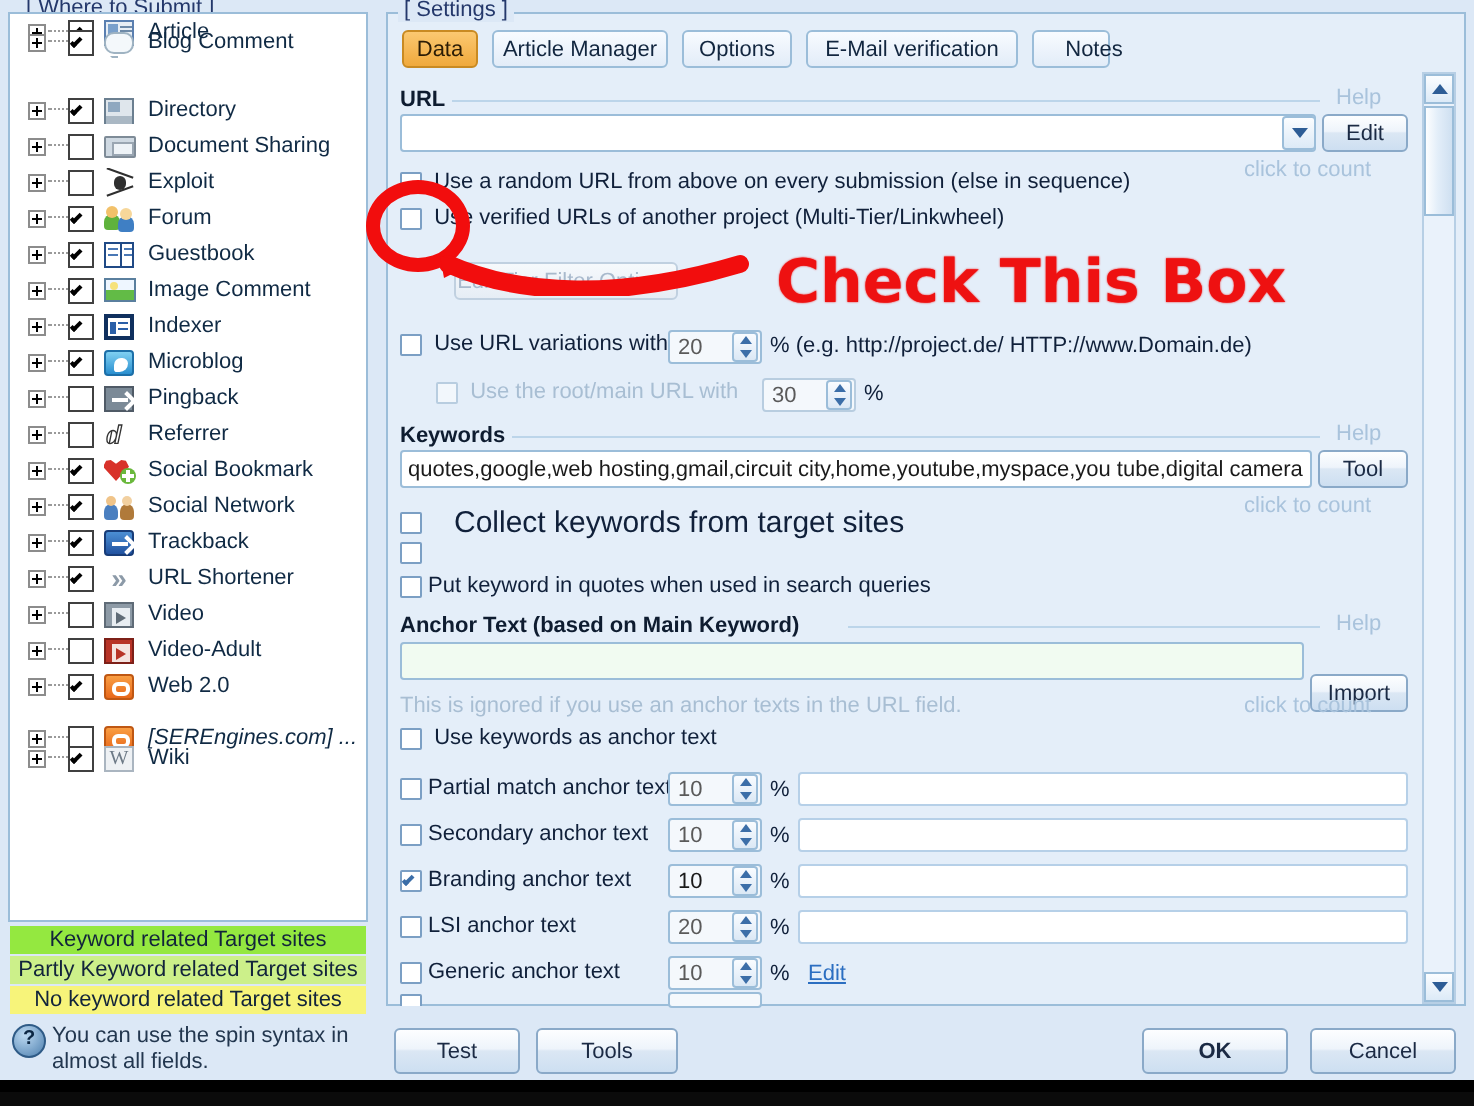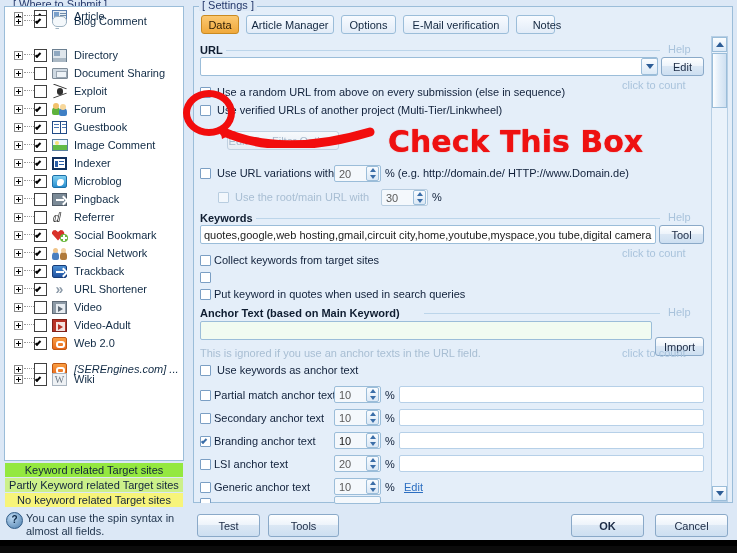--- a/index.html
+++ b/index.html
@@ -432,21 +432,21 @@
     <span class="chk"></span>
     <span style="font-size:11px;color:#10203a;margin-left:3px;vertical-align:middle;">Use URL variations with</span>
   </div>
   <div class="spin" style="left:334px;top:165px;width:47px;">
     <span class="val">20</span>
     <span class="arrows">
       <span class="ar up"></span>
         <span class="ar dn"></span>
     </span>
   </div>
-  <div class="rowlabel" style="left:385px;top:167px;">% (e.g. http://domain.de/ HTTP://www.Domain.de)</div>
+  <div class="rowlabel" style="left:385px;top:167px;">% (e.g. http://project.de/ HTTP://www.Domain.de)</div>
 
   <div style="position:absolute;left:218px;top:190px;">
     <span class="chk dim"></span>
     <span style="font-size:11px;color:#a8bed3;margin-left:3px;vertical-align:middle;">Use the root/main URL with</span>
   </div>
   <div class="spin" style="left:381px;top:189px;width:47px;border-color:#b8cde0;">
     <span class="val">30</span>
     <span class="arrows">
       <span class="ar up"></span>
         <span class="ar dn"></span>
@@ -455,21 +455,21 @@
   <div class="rowlabel" style="left:432px;top:191px;">%</div>
 
   <div class="sectitle" style="left:200px;top:212px;">Keywords</div>
   <div class="secline" style="left:256px;top:218px;width:404px;"></div>
   <div class="hlp" style="left:668px;top:211px;">Help</div>
   <div class="tfield" style="left:200px;top:225px;width:456px;height:19px;">quotes,google,web hosting,gmail,circuit city,home,youtube,myspace,you tube,digital camera</div>
   <div class="btn" style="position:absolute;left:659px;top:225px;width:45px;height:19px;">Tool</div>
   <div class="ctc" style="left:622px;top:247px;">click to count</div>
 
   <div id="kwchecks">
-      <div style="position: absolute; left: 200px; top: 253px;"><span class="chk"></span><span style="font-size: 11px; color: rgb(16, 32, 58); margin-left: 3px; vertical-align: middle;">Collect keywords from target sites</span></div>
+      <div style="position: absolute; left: 200px; top: 253px;"><span class="chk"></span><span style="font-size: 15px; color: rgb(16, 32, 58); margin-left: 16px; vertical-align: middle;">Collect keywords from target sites</span></div>
       <div style="position: absolute; left: 200px; top: 270px;"><span class="chk"></span></div>
       <div style="position: absolute; left: 200px; top: 287px;"><span class="chk"></span><span style="font-size: 11px; color: rgb(16, 32, 58); margin-left: 3px; vertical-align: middle;">Put keyword in quotes when used in search queries</span></div>
     </div>
 
   <div class="sectitle" style="left:200px;top:307px;">Anchor Text (based on Main Keyword)</div>
   <div class="secline" style="left:424px;top:313px;width:236px;"></div>
   <div class="hlp" style="left:668px;top:306px;">Help</div>
   <div class="tfield green" style="left:200px;top:321px;width:452px;height:19px;"></div>
   <div class="btn" style="position:absolute;left:655px;top:321px;width:49px;height:19px;margin-top:16px;">Import</div>
   <div class="rowlabel dim" style="left:200px;top:347px;">This is ignored if you use an anchor texts in the URL field.</div>

